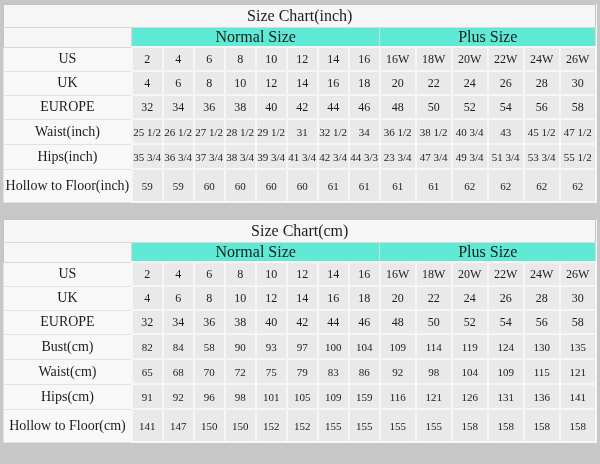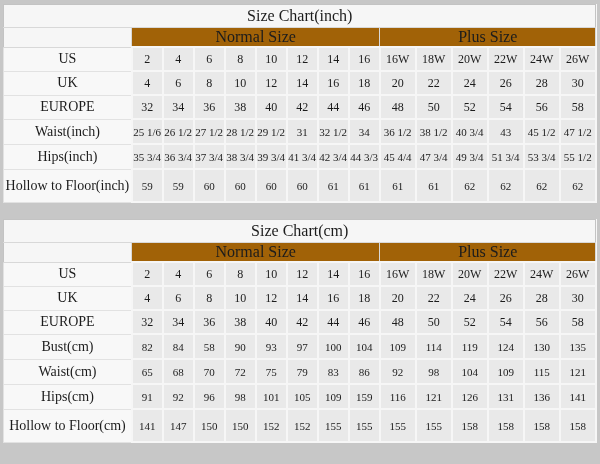--- a/index.html
+++ b/index.html
@@ -26,21 +26,21 @@
   .title-cell {
     height: 22px;
     text-align: center;
     font-size: 16px;
     background: #f6f6f6;
   }
   .group-cell {
     height: 18px;
     text-align: center;
     font-size: 16px;
-    background: #a16207;
+    background: #5eead4;
     border: 1px solid #d8d8d8;
   }
   .corner-cell {
     background: #f6f6f6;
     border-top: 1px solid #d8d8d8;
     border-bottom: 1px solid #d8d8d8;
     border-right: 1px solid #d8d8d8;
   }
   .label-cell {
     background: #f8f8f8;
@@ -140,21 +140,21 @@
           <td class="data-cell">46</td>
           <td class="data-cell">48</td>
           <td class="data-cell">50</td>
           <td class="data-cell">52</td>
           <td class="data-cell">54</td>
           <td class="data-cell">56</td>
           <td class="data-cell">58</td>
         </tr>
         <tr class="measure-row">
           <td class="label-cell">Waist(inch)</td>
-          <td class="data-cell">25 1/6</td>
+          <td class="data-cell">25 1/2</td>
           <td class="data-cell">26 1/2</td>
           <td class="data-cell">27 1/2</td>
           <td class="data-cell">28 1/2</td>
           <td class="data-cell">29 1/2</td>
           <td class="data-cell">31</td>
           <td class="data-cell">32 1/2</td>
           <td class="data-cell">34</td>
           <td class="data-cell">36 1/2</td>
           <td class="data-cell">38 1/2</td>
           <td class="data-cell">40 3/4</td>
@@ -165,21 +165,21 @@
         <tr class="measure-row">
           <td class="label-cell">Hips(inch)</td>
           <td class="data-cell">35 3/4</td>
           <td class="data-cell">36 3/4</td>
           <td class="data-cell">37 3/4</td>
           <td class="data-cell">38 3/4</td>
           <td class="data-cell">39 3/4</td>
           <td class="data-cell">41 3/4</td>
           <td class="data-cell">42 3/4</td>
           <td class="data-cell">44 3/3</td>
-          <td class="data-cell">45 4/4</td>
+          <td class="data-cell">23 3/4</td>
           <td class="data-cell">47 3/4</td>
           <td class="data-cell">49 3/4</td>
           <td class="data-cell">51 3/4</td>
           <td class="data-cell">53 3/4</td>
           <td class="data-cell">55 1/2</td>
         </tr>
         <tr class="measure-row tall-row">
           <td class="label-cell">Hollow to Floor(inch)</td>
           <td class="data-cell">59</td>
           <td class="data-cell">59</td>

